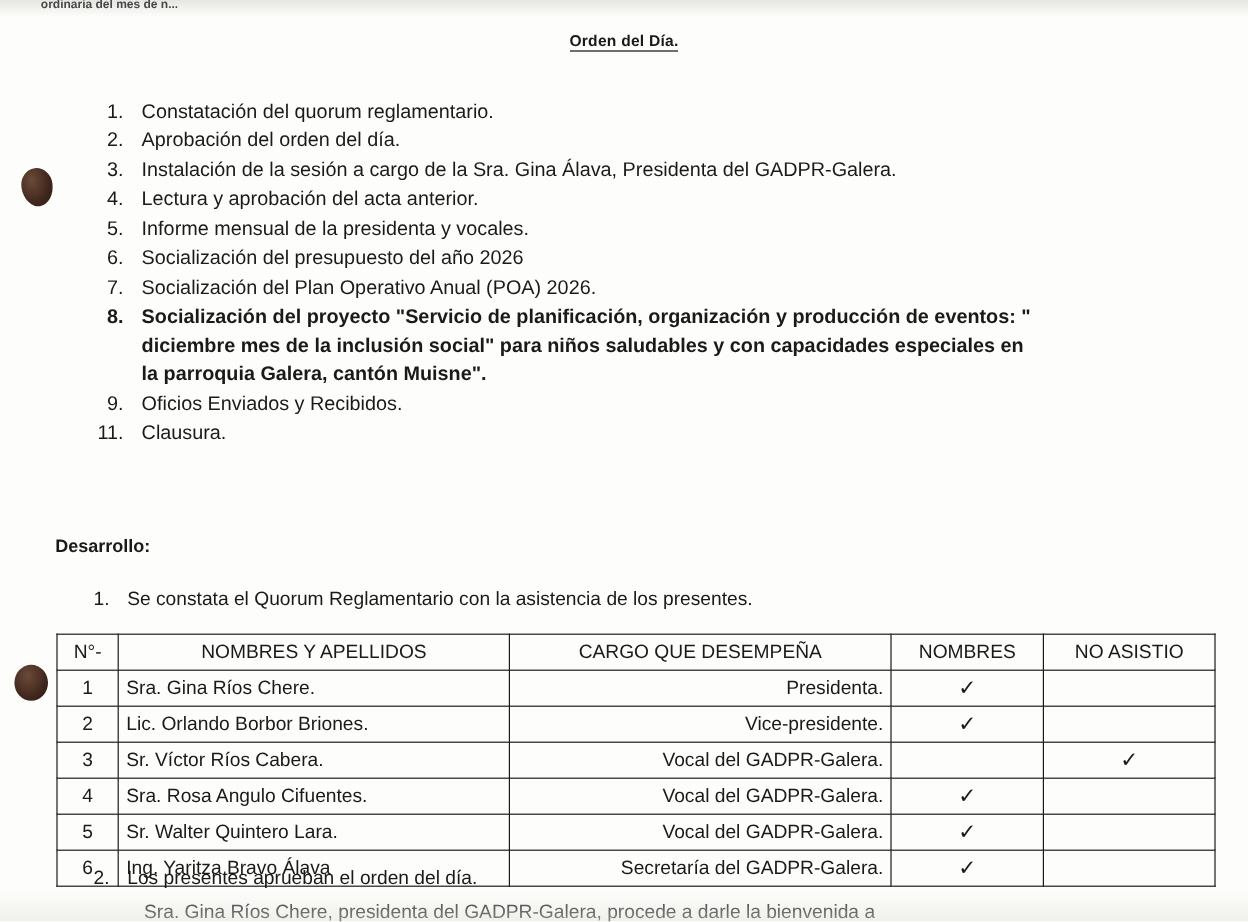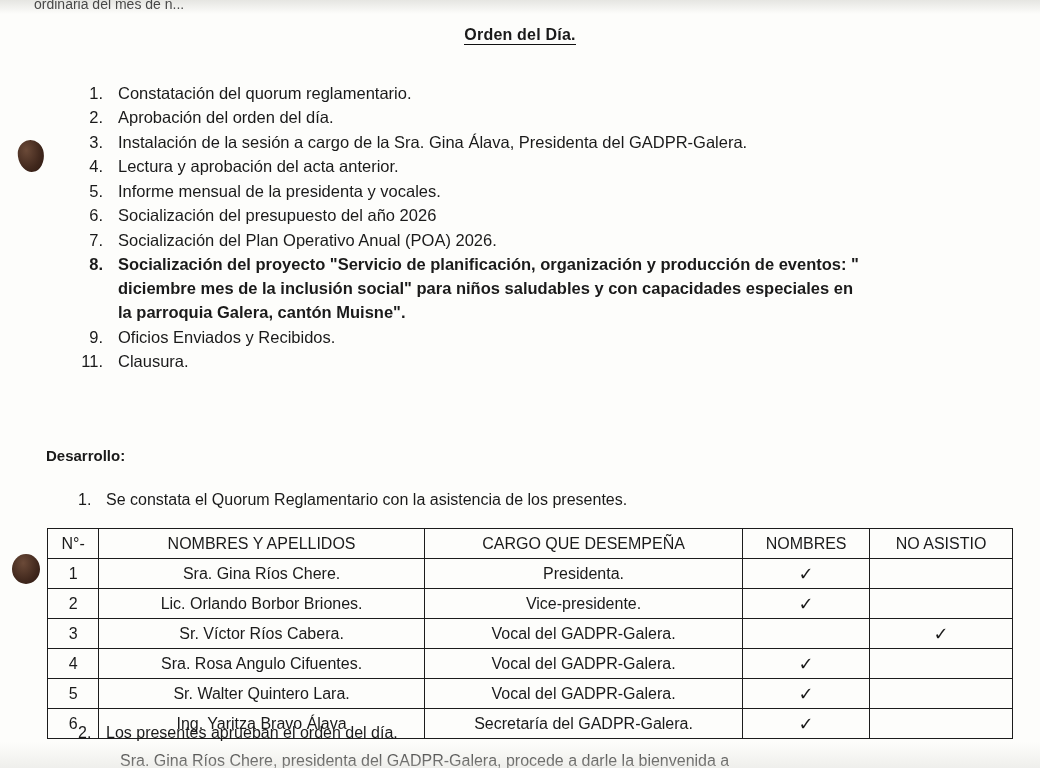--- a/index.html
+++ b/index.html
@@ -53,36 +53,37 @@
     width: 28px;
     height: 30px;
     background: radial-gradient(ellipse at 40% 30%, #6b4a38 0%, #41281d 60%, #2a1610 100%);
     border-radius: 50%;
   }
 
   .cut-line-top {
     position: absolute;
     top: 0px;
     left: 34px;
-    font-size: 14px;
+    font-size: 10px;
     color: #2b2b2b;
     white-space: nowrap;
     overflow: hidden;
     height: 9px;
     line-height: 9px;
     opacity: 0.85;
+    font-weight: bold;
   }
 
   .title {
     position: absolute;
     top: 26px;
     left: 0;
     width: 1040px;
     text-align: center;
-    font-size: 16px;
+    font-size: 13px;
     font-weight: bold;
     letter-spacing: 0.2px;
   }
   .title span {
     border-bottom: 1.6px solid #111;
     padding-bottom: 1px;
   }
 
   .agenda {
     position: absolute;
@@ -150,22 +151,22 @@
     border: 1.4px solid #1c1c1c;
     padding: 2px 6px;
     height: 25px;
     line-height: 1.1;
   }
   table.attendance th {
     text-align: center;
     font-weight: normal;
   }
   .col-n { width: 40px; text-align: center; }
-  .col-name { width: 340px; text-align: center; }
-  .col-cargo { width: 330px; text-align: center; }
+  .col-name { width: 340px; text-align: left; }
+  .col-cargo { width: 330px; text-align: right; }
   .col-asistio { width: 118px; text-align: center; }
   .col-no { width: 138px; text-align: center; }
   .check {
     font-size: 18px;
     font-weight: bold;
     font-family: "DejaVu Sans", sans-serif;
   }
 
   .dev-item-2 {
     position: absolute;

